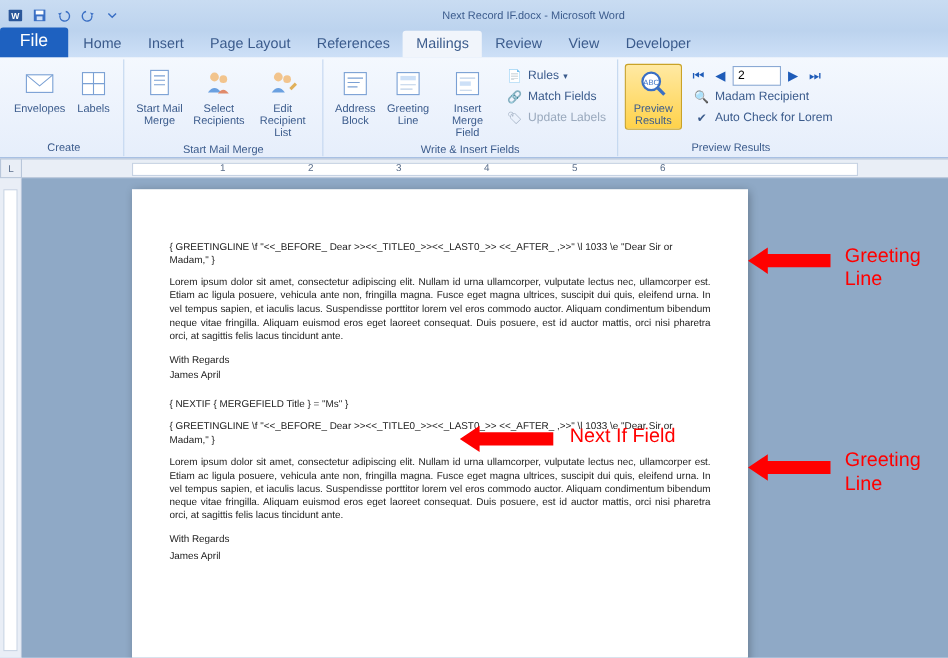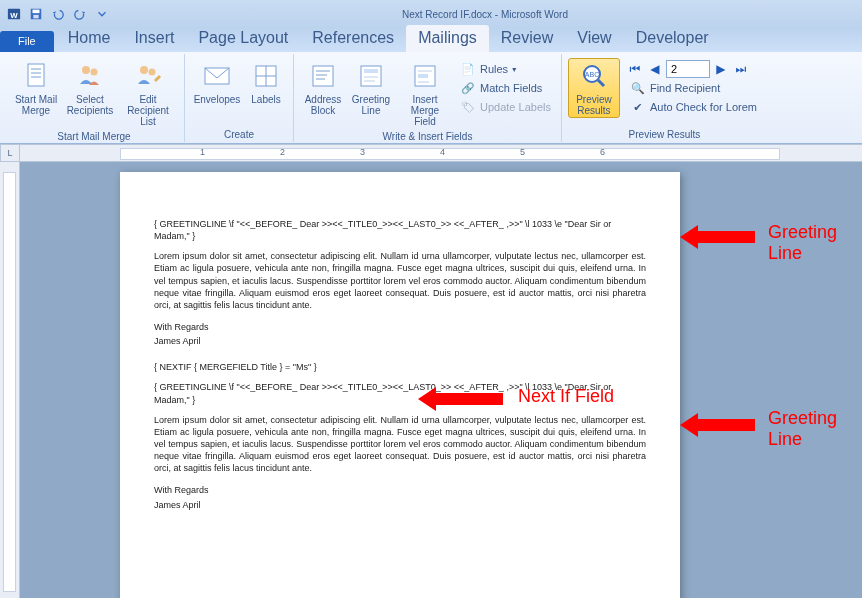--- a/index.html
+++ b/index.html
@@ -3,22 +3,22 @@
 <meta charset="utf-8">
 <style>
 * { box-sizing: border-box; margin: 0; padding: 0; }
 body { font-family: "Segoe UI", Tahoma, sans-serif; font-size: 11px; background: #bcd3ee; width: 862px; height: 598px; overflow: hidden; position: relative; }
 .titlebar { height: 28px; background: linear-gradient(#c9dcf2, #bcd3ee); display: flex; align-items: center; padding: 0 4px; }
 .titlebar .qat { display: flex; gap: 2px; align-items: center; }
 .qat-btn { width: 20px; height: 20px; display: flex; align-items: center; justify-content: center; border-radius: 2px; cursor: pointer; }
 .qat-btn svg { width: 14px; height: 14px; }
 .title-text { flex: 1; text-align: center; color: #3b5b8c; font-size: 10px; }
 .ribbon-tabs { height: 24px; display: flex; align-items: flex-end; padding-left: 0; background: linear-gradient(#bcd3ee, #cde0f7); }
-.file-tab { background: #1e61c0; color: #fff; padding: 4px 18px 5px; font-size: 11px; cursor: pointer; border-radius: 3px 3px 0 0; margin-right: 2px; }
-.rtab { padding: 4px 12px 5px; font-size: 16px; color: #3b5b8c; cursor: pointer; }
+.file-tab { background: #1e61c0; color: #fff; padding: 4px 18px 5px; font-size: 16px; cursor: pointer; border-radius: 3px 3px 0 0; margin-right: 2px; }
+.rtab { padding: 4px 12px 5px; font-size: 13px; color: #3b5b8c; cursor: pointer; }
 .rtab.active { background: #f1f5fb; border-radius: 3px 3px 0 0; text-align: center; }
 .ribbon { height: 92px; background: linear-gradient(#f4f8fe, #e6eefb); border-bottom: 1px solid #9ab6dd; display: flex; padding: 2px 4px 0; }
 .grp { border-right: 1px solid #c3d6ef; padding: 0 6px; display: flex; flex-direction: column; height: 88px; }
 .grp-body { flex: 1; display: flex; align-items: flex-start; gap: 2px; padding-top: 4px; }
 .grp-label { text-align: center; font-size: 10px; color: #3b5b8c; padding: 2px 0; }
 .bigbtn { display: flex; flex-direction: column; align-items: center; width: 52px; padding: 2px; cursor: pointer; border-radius: 3px; }
 .bigbtn .ico { width: 32px; height: 32px; display: flex; align-items: center; justify-content: center; }
 .bigbtn .lbl { font-size: 10px; color: #3b5b8c; text-align: center; line-height: 1.1; margin-top: 2px; }
 .bigbtn.highlighted { background: linear-gradient(#ffe9a3, #ffd24a); border: 1px solid #c9a227; padding: 1px; }
 .smallcol { display: flex; flex-direction: column; gap: 1px; padding-top: 2px; }
@@ -92,20 +92,45 @@
   <div class="rtab">Developer</div>
 </div>
 
 <div class="ribbon">
 
   <div class="grp">
     <div class="grp-body">
       <div class="bigbtn">
         <div class="ico">
             <svg viewBox="0 0 32 32">
+              <rect x="4" y="8" width="24" height="16" fill="#fff" stroke="#7aa0d4"></rect>
+              <path d="M4 8 L16 18 L28 8" stroke="#7aa0d4" fill="none"></path>
+            </svg>
+          </div>
+        <div class="lbl">Envelopes</div>
+      </div>
+      <div class="bigbtn" style="width:42px">
+        <div class="ico">
+            <svg viewBox="0 0 32 32">
+              <rect x="6" y="6" width="20" height="20" fill="#fff" stroke="#7aa0d4"></rect>
+              <line x1="6" y1="16" x2="26" y2="16" stroke="#7aa0d4"></line>
+              <line x1="16" y1="6" x2="16" y2="26" stroke="#7aa0d4"></line>
+            </svg>
+          </div>
+        <div class="lbl">Labels</div>
+      </div>
+    </div>
+    <div class="grp-label">Create</div>
+  </div>
+
+  <div class="grp">
+    <div class="grp-body">
+      <div class="bigbtn">
+        <div class="ico">
+            <svg viewBox="0 0 32 32">
               <rect x="8" y="4" width="16" height="22" fill="#fff" stroke="#7aa0d4"></rect>
               <line x1="11" y1="9" x2="21" y2="9" stroke="#7aa0d4"></line>
               <line x1="11" y1="13" x2="21" y2="13" stroke="#7aa0d4"></line>
               <line x1="11" y1="17" x2="21" y2="17" stroke="#7aa0d4"></line>
             </svg>
           </div>
         <div class="lbl" style="white-space:pre-line">Start Mail
 Merge</div>
       </div>
       <div class="bigbtn">
@@ -127,45 +152,20 @@
               <circle cx="20" cy="12" r="3.5" fill="#f2c48d"></circle>
               <path d="M6 24 Q12 16 18 24 Z" fill="#6aa0e0"></path>
               <path d="M22 20 L27 15 L29 17 L24 22 Z" fill="#e0b05a"></path>
             </svg>
           </div>
         <div class="lbl" style="white-space:pre-line">Edit
 Recipient List</div>
       </div>
     </div>
     <div class="grp-label">Start Mail Merge</div>
-  </div>
-
-  <div class="grp">
-    <div class="grp-body">
-      <div class="bigbtn">
-        <div class="ico">
-            <svg viewBox="0 0 32 32">
-              <rect x="4" y="8" width="24" height="16" fill="#fff" stroke="#7aa0d4"></rect>
-              <path d="M4 8 L16 18 L28 8" stroke="#7aa0d4" fill="none"></path>
-            </svg>
-          </div>
-        <div class="lbl">Envelopes</div>
-      </div>
-      <div class="bigbtn" style="width:42px">
-        <div class="ico">
-            <svg viewBox="0 0 32 32">
-              <rect x="6" y="6" width="20" height="20" fill="#fff" stroke="#7aa0d4"></rect>
-              <line x1="6" y1="16" x2="26" y2="16" stroke="#7aa0d4"></line>
-              <line x1="16" y1="6" x2="16" y2="26" stroke="#7aa0d4"></line>
-            </svg>
-          </div>
-        <div class="lbl">Labels</div>
-      </div>
-    </div>
-    <div class="grp-label">Create</div>
   </div>
 
   <div class="grp">
     <div class="grp-body">
       <div class="bigbtn" style="width:46px">
         <div class="ico">
             <svg viewBox="0 0 32 32">
               <rect x="6" y="6" width="20" height="20" fill="#fff" stroke="#7aa0d4"></rect>
               <line x1="9" y1="11" x2="23" y2="11" stroke="#7aa0d4"></line>
               <line x1="9" y1="15" x2="20" y2="15" stroke="#7aa0d4"></line>
@@ -234,21 +234,21 @@
       <div class="smallcol" style="padding-left:4px">
         <div class="navrow">
           <div class="navbtn">⏮</div>
           <div class="navbtn">◀</div>
           <input class="navinput" value="2" style="">
           <div class="navbtn">▶</div>
           <div class="navbtn">⏭</div>
         </div>
         <div class="smallbtn">
             <span class="si">🔍</span>
-            <span>Find Recipient</span>
+            <span>Madam Recipient</span>
           </div>
         <div class="smallbtn">
             <span class="si">✔</span>
             <span>Auto Check for Lorem</span>
           </div>
       </div>
     </div>
     <div class="grp-label">Preview Results</div>
   </div>
 </div>

